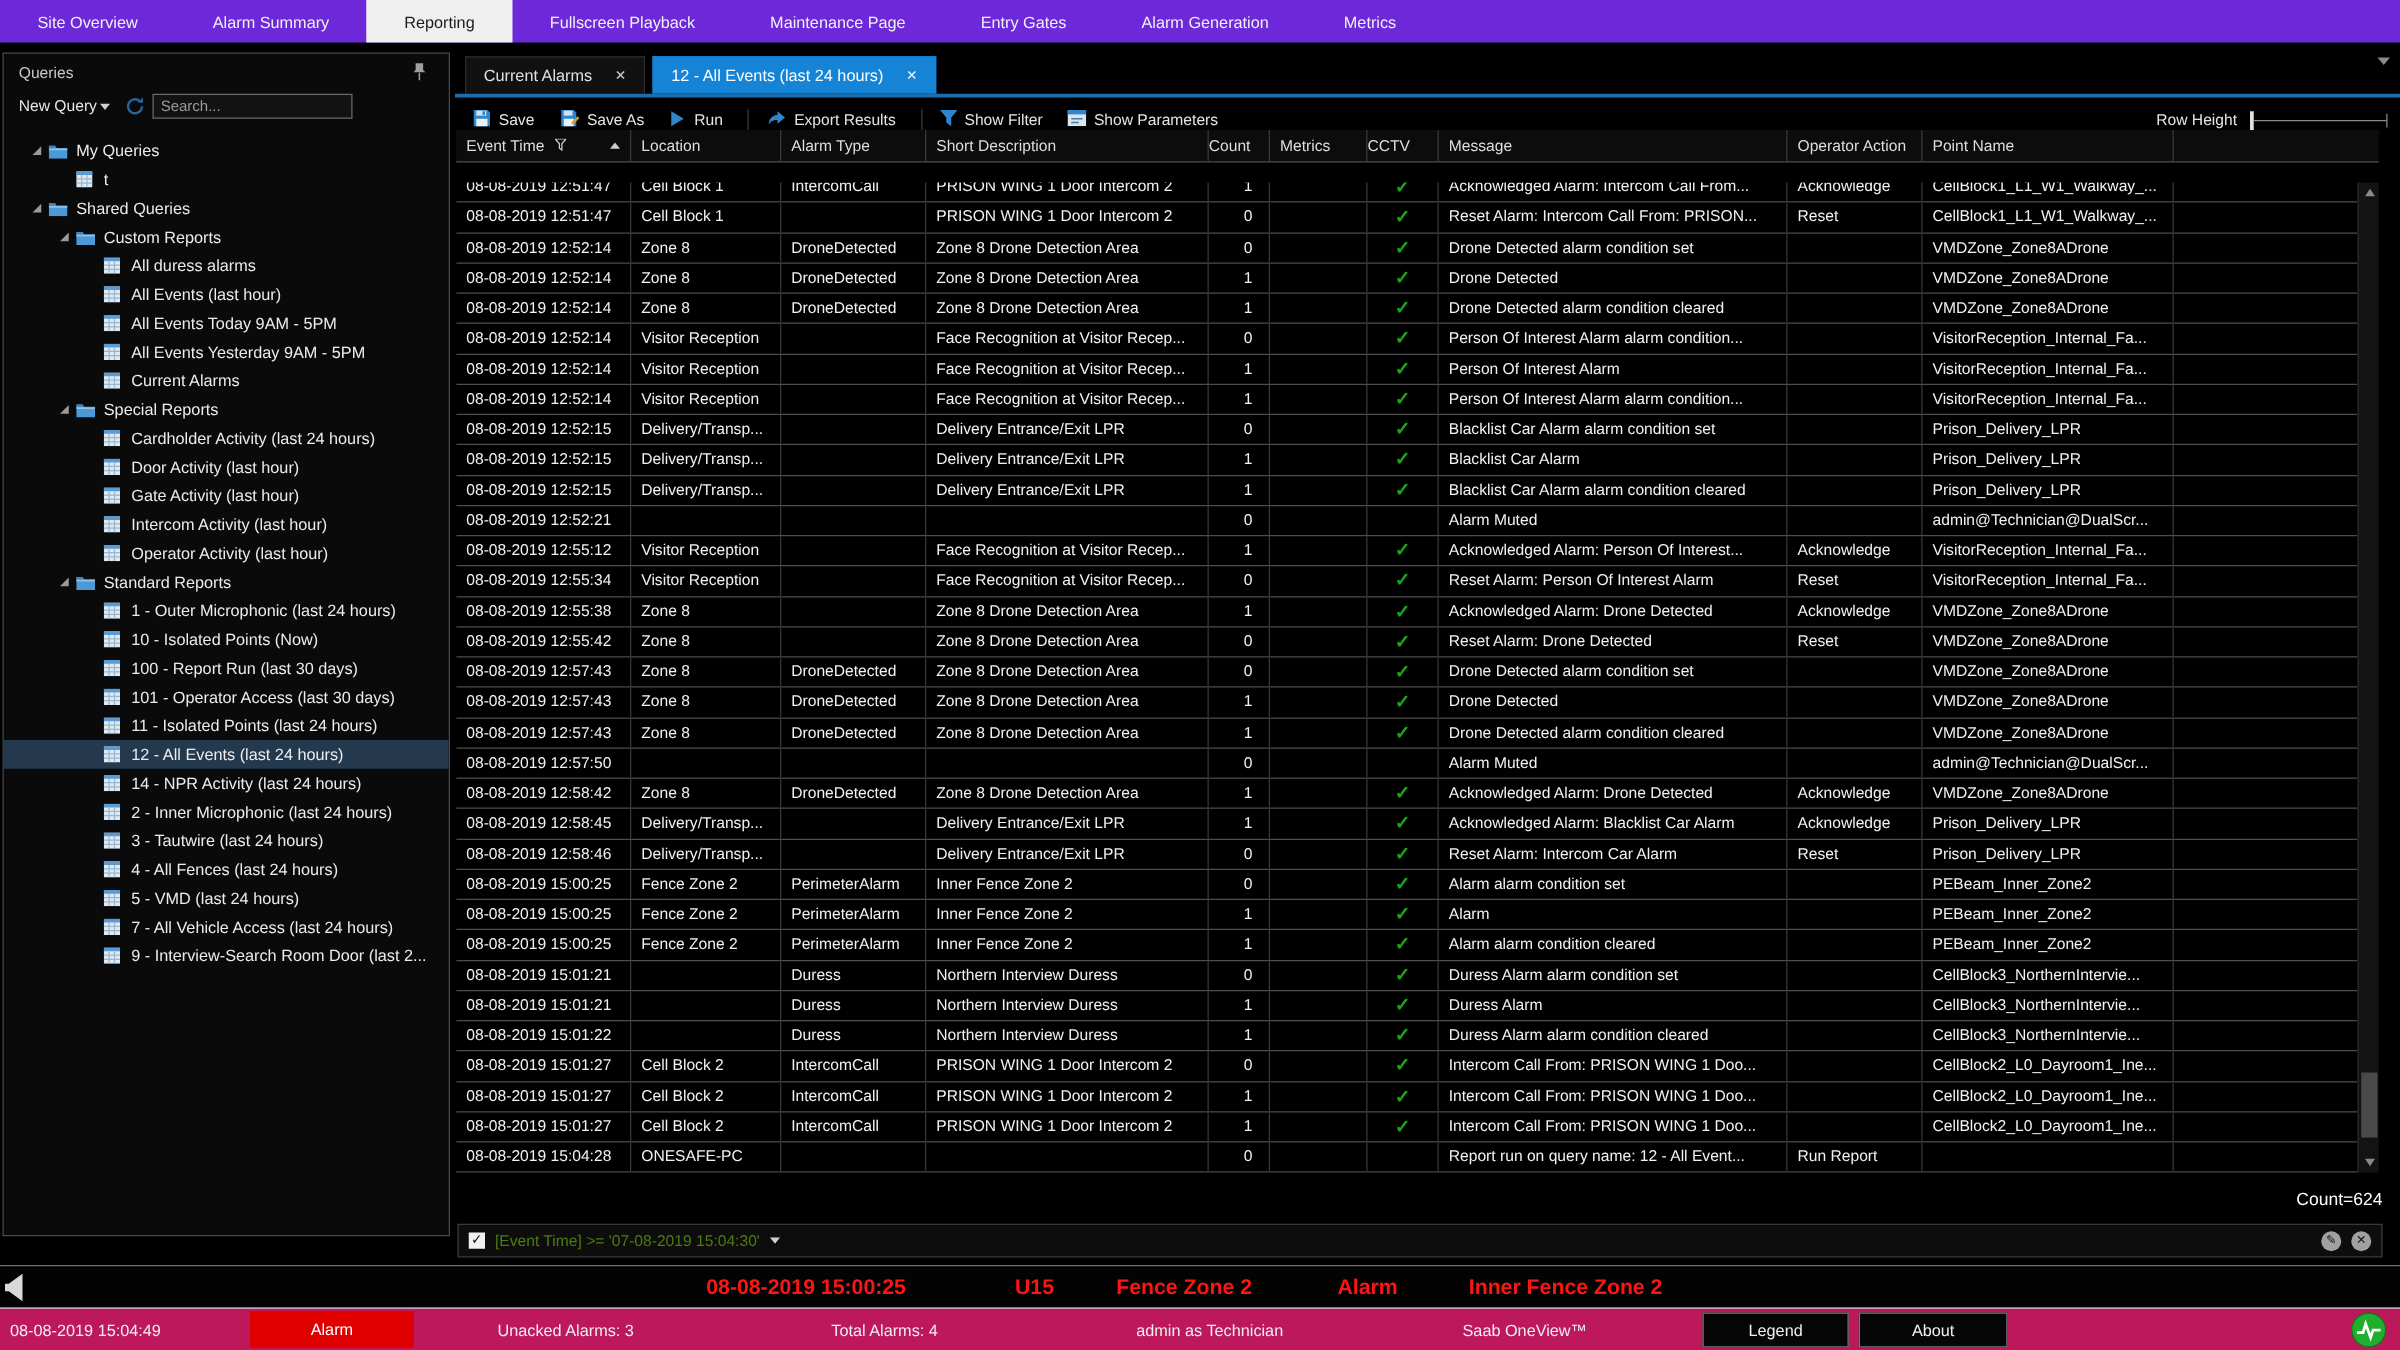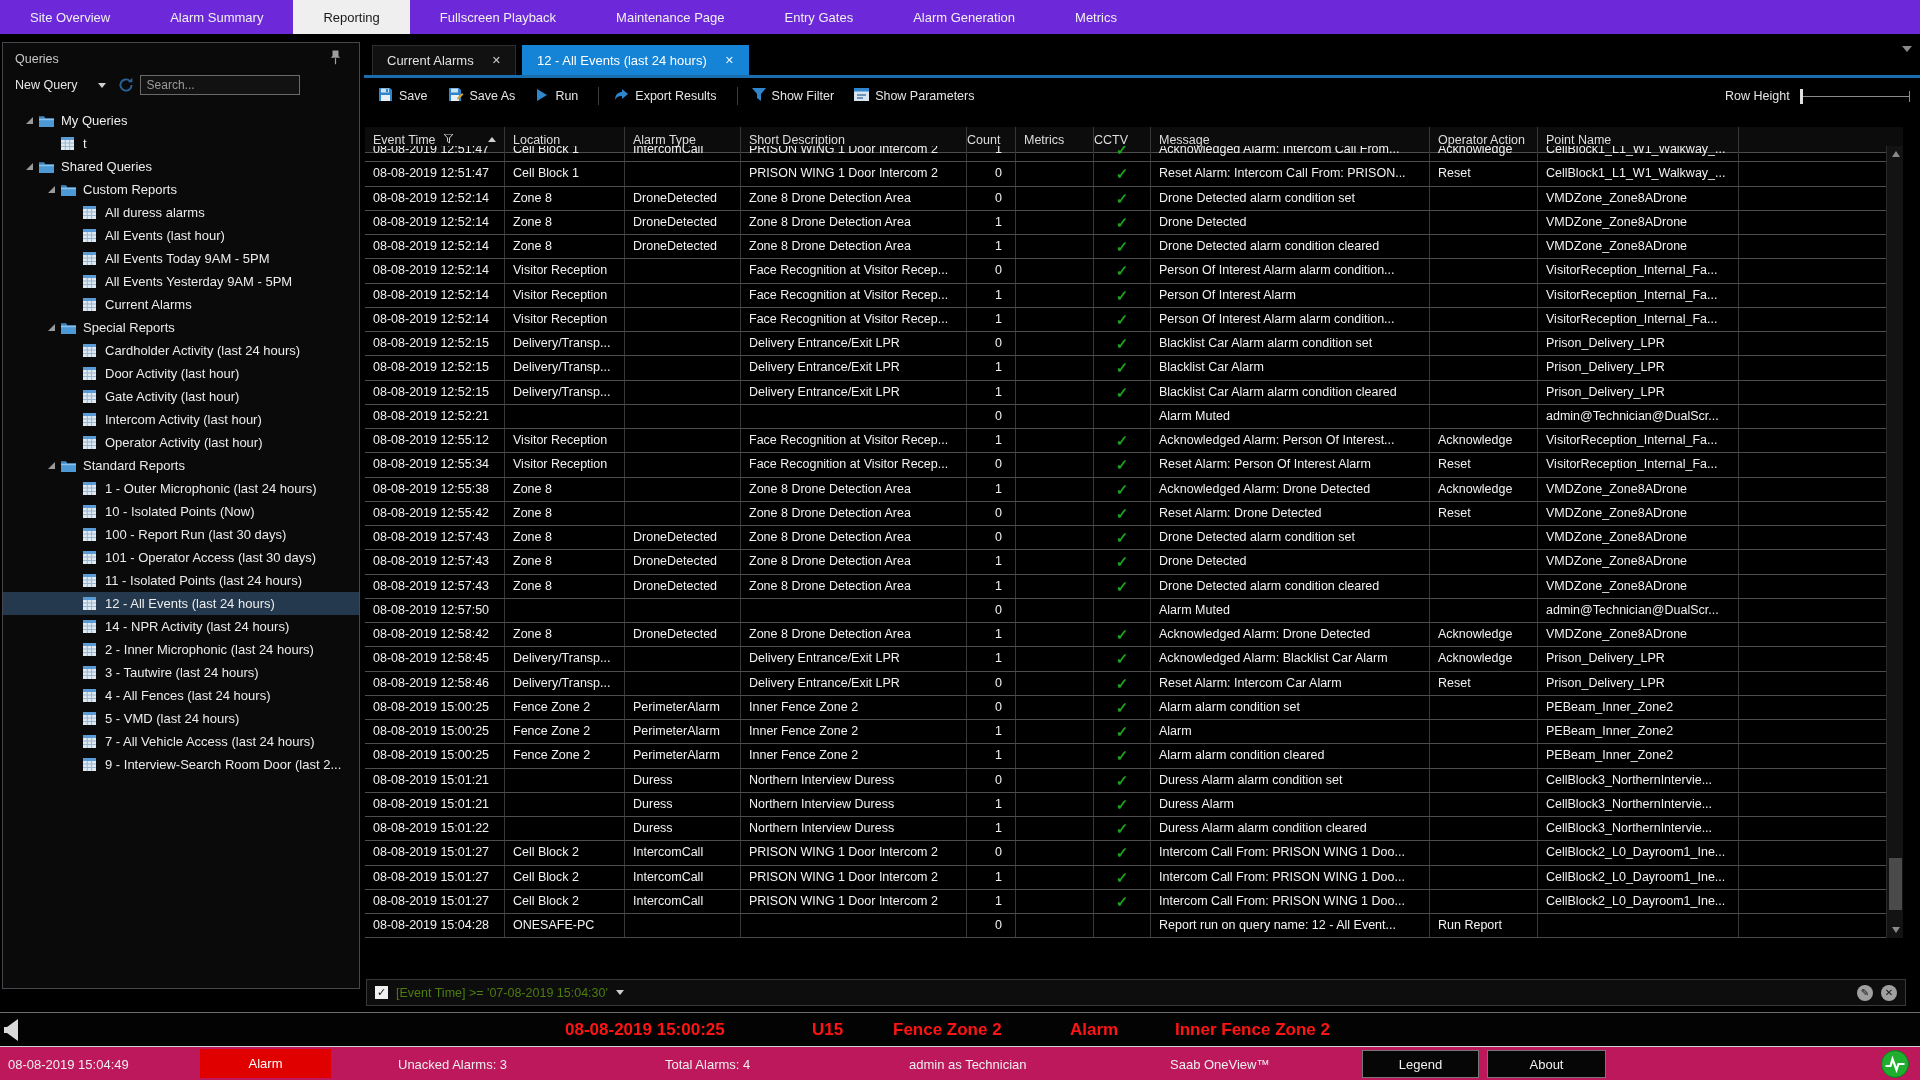--- a/index.html
+++ b/index.html
@@ -12,21 +12,21 @@
   
   #topnav { position:absolute; left:0; top:0; width:100%; height:34px; background:#6d28d9; display:flex; }
   .nav-tab { height:34px; display:flex; align-items:center; padding:0 30px; font-size:13px; color:#f0f0f0; }
   .nav-tab.active { background:#efefef; color:#1a1a1a; }
   
   #sidebar { position:absolute; left:2px; top:42px; width:358px; height:947px; background:#0a0a0a; border:1px solid #46464c; }
   #sidebar-title-row { position:relative; height:26px; padding:6px 10px 0 12px; }
   #sidebar-title { font-size:12.5px; color:#c8c8c8; }
   #pin-icon { position:absolute; right:18px; top:7px; opacity:.85; }
   #query-controls { display:flex; align-items:center; height:32px; padding:0 10px 0 12px; gap:6px; }
-  #new-query-btn { display:flex; align-items:center; gap:20px; font-size:12.5px; color:#e6e6e6; }
+  #new-query-btn { display:flex; align-items:center; gap:2px; font-size:12.5px; color:#e6e6e6; }
   .arrow-down { width:0; height:0; border-left:4px solid transparent; border-right:4px solid transparent; border-top:5px solid #cfcfcf; }
   #refresh-btn { margin-left:6px; display:flex; align-items:center; }
   #search-box { width:160px; height:20px; background:#121212; border:1px solid #6a6a6a; color:#ddd; font-size:12px; padding:0 6px; font-family:"Liberation Sans",sans-serif; }
   #search-box::placeholder { color:#9b9b9b; }
   #tree { position:absolute; left:0; top:66px; right:0; bottom:0; overflow:hidden; }
   .tree-row { height:23px; display:flex; align-items:center; font-size:13px; color:#ececec; white-space:nowrap; }
   .tree-row.selected { background:#24394d; }
   .exp-slot { width:20px; display:flex; justify-content:center; align-items:center; flex:0 0 20px; }
   .expander { width:0; height:0; border-bottom:7px solid #9a9a9a; border-left:7px solid transparent; }
   .tree-icon { width:18px; flex:0 0 18px; display:flex; align-items:center; }
@@ -42,21 +42,21 @@
   
   #toolbar { position:absolute; left:364px; top:80px; right:0; height:32px; display:flex; align-items:center; padding-left:14px; font-size:12.5px; color:#e4e4e4; }
   .tool-btn { display:flex; align-items:center; gap:6px; margin-right:20px; }
   .tool-sep { width:1px; height:18px; background:#3c3c3c; margin:0 14px 0 0; }
   #row-height-ctl { position:absolute; right:10px; top:0; height:32px; display:flex; align-items:center; width:185px; }
   #row-height-label { font-size:12.5px; color:#e4e4e4; margin-right:10px; }
   #rh-thumb { width:3px; height:15px; background:#e0e0e0; }
   #rh-track { flex:1; height:1px; background:#8a8a8a; }
   #rh-end { width:1px; height:11px; background:#8a8a8a; }
   
-  #grid-header { position:absolute; left:365px; top:127px; width:1538px; height:26px; display:flex; background:#0c0c0c; border-bottom:1px solid #4c4c4c; }
+  #grid-header { position:absolute; left:365px; top:104px; width:1538px; height:26px; display:flex; background:#0c0c0c; border-bottom:1px solid #4c4c4c; }
   .th { display:flex; align-items:center; padding-left:8px; font-size:12.5px; color:#dedede; border-right:1px solid #383838; white-space:nowrap; overflow:hidden; }
   .sort-asc { width:0; height:0; border-left:4px solid transparent; border-right:4px solid transparent; border-bottom:5px solid #cfcfcf; }
   #rows-view { position:absolute; left:365px; top:146px; width:1521px; height:792px; overflow:hidden; border-bottom:1px solid #4a4a4a; }
   #rows-inner { margin-top:-8px; }
   .tr { display:flex; height:24.25px; border-bottom:1px solid #4d4d4d; }
   .td { font-size:12.5px; color:#f2f2f2; line-height:23px; padding-left:8px; border-right:1px solid #383838; white-space:nowrap; overflow:hidden; }
   .c0{width:140px}.c1{width:120px}.c2{width:116px}.c3{width:226px}
   .c4{width:49px; text-align:right; padding-right:13px; padding-left:0;}
   .c5{width:78px}.c6{width:57px; text-align:center; padding-left:0;}
   .c7{width:279px}.c8{width:108px}.c9{width:201px}.c10{flex:1; border-right:none;}
@@ -1004,20 +1004,23 @@
   <div id="v-scroll">
     <div class="sb-arrow sb-up">
         <span class="tri-up"></span>
       </div>
     <div id="sb-thumb"></div>
     <div class="sb-arrow sb-down">
         <span class="tri-down"></span>
       </div>
   </div>
 
+  <div id="count-row">
+    <span id="count-label">Count=624</span>
+  </div>
 
   <div id="filter-bar">
     <span id="filter-check">✓</span>
     <span id="filter-text">[Event Time] &gt;= '07-08-2019 15:04:30'</span>
     <span id="filter-dd" class="arrow-down"></span>
     <span id="filter-icons">
       <span class="circle-btn">✎</span>
       <span class="circle-btn">✕</span>
     </span>
   </div>

